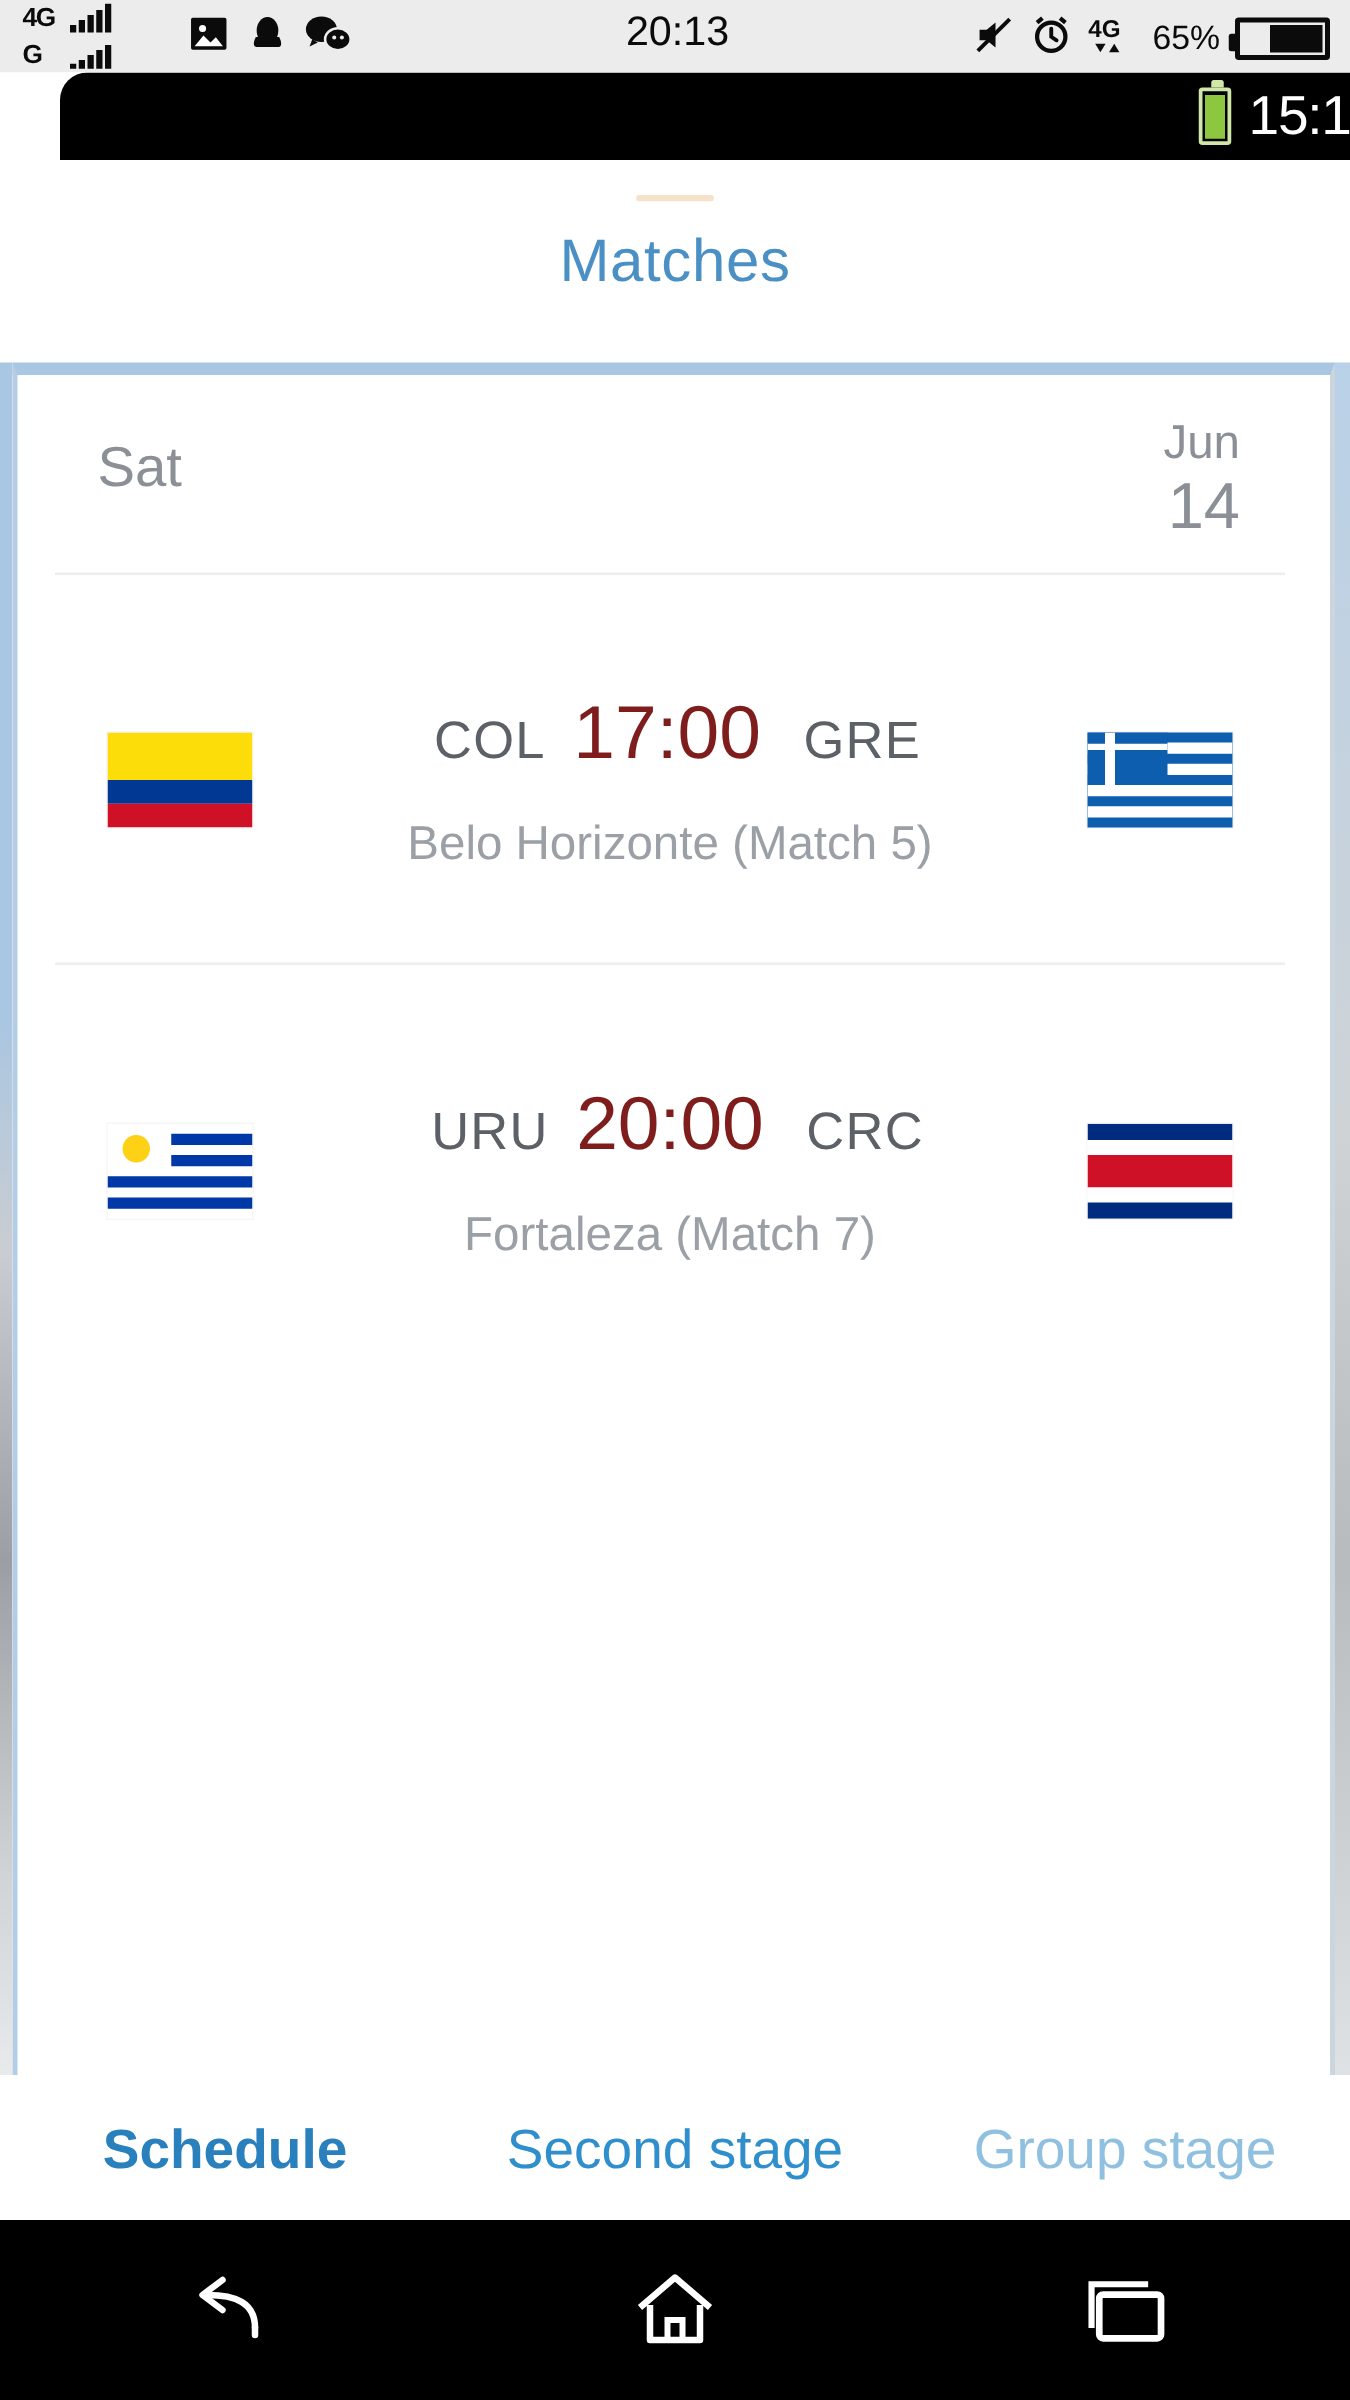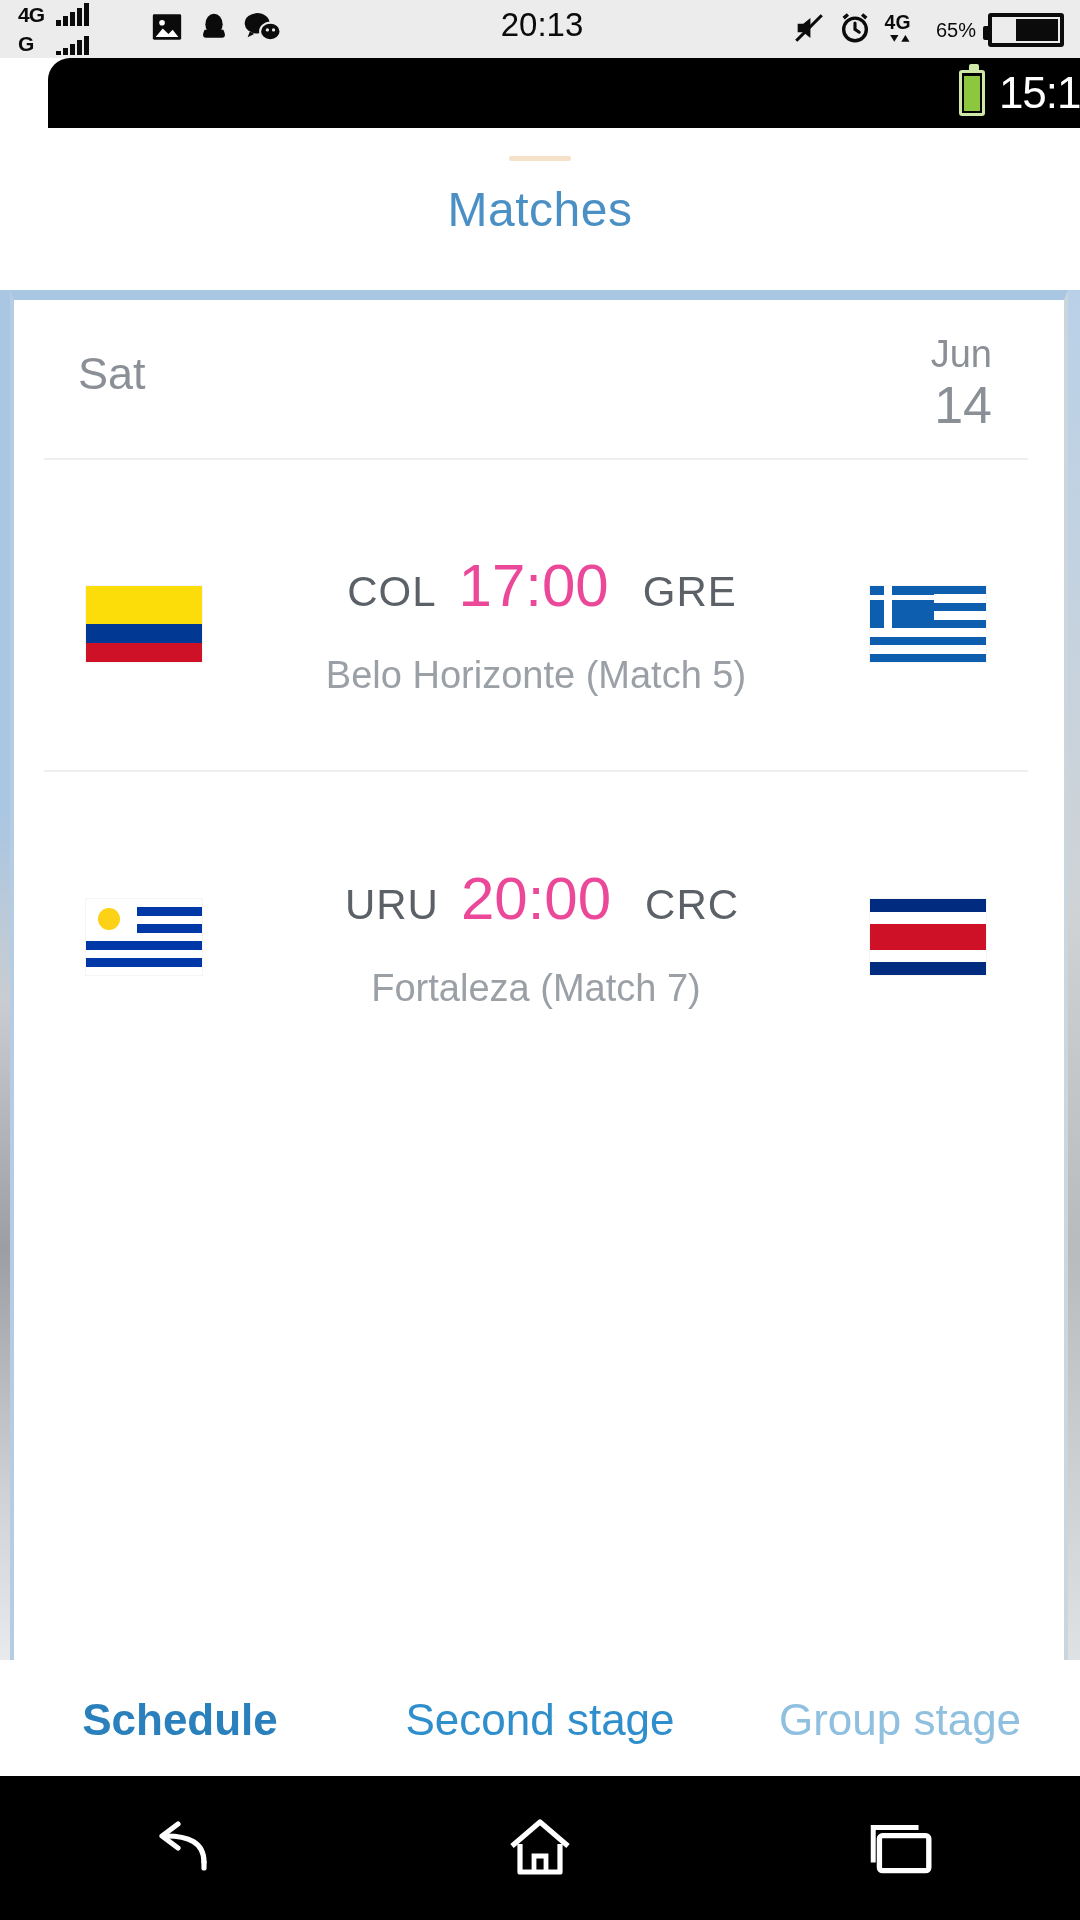--- a/index.html
+++ b/index.html
@@ -24,21 +24,21 @@
   .bars i:nth-child(3){height:14px;} .bars i:nth-child(4){height:18px;} .bars i:nth-child(5){height:23px;}
   .bars.weak i:nth-child(1){height:4px;} .bars.weak i:nth-child(2){height:7px;}
   .bars.weak i:nth-child(3){height:11px;} .bars.weak i:nth-child(4){height:15px;} .bars.weak i:nth-child(5){height:19px;}
 
   .os-icons { position:absolute; left:150px; top:10px; display:flex; gap:14px; align-items:center; }
   .os-clock {
     position:absolute; left:4px; right:0; top:6px; text-align:center;
     font-size:33px; letter-spacing:0px; font-weight:400;
   }
   .os-right { position:absolute; right:16px; top:10px; display:flex; align-items:center; gap:12px; }
-  .os-pct { font-size:20px; }
+  .os-pct { font-size:27px; }
 
   .batt-outer {
     width:76px; height:34px; border:4px solid #0b0b0b; border-radius:3px;
     position:relative; display:flex; align-items:center;
   }
   .batt-outer:before {
     content:""; position:absolute; left:-9px; top:9px; width:5px; height:14px;
     background:#0b0b0b; border-radius:2px 0 0 2px;
   }
   .batt-fill { position:absolute; right:2px; top:2px; bottom:2px; width:42px; background:#0b0b0b; }
@@ -120,21 +120,21 @@
     display:flex; align-items:center;
   }
   .match-row:last-child { border-bottom:none; }
   .flag-cell { width:200px; display:flex; align-items:center; justify-content:center; padding-top:18px;}
   .center-cell { flex:1; text-align:center; padding-top:18px; }
   .score-line {
     display:flex; align-items:baseline; justify-content:center; gap:22px;
     color:#4a4f54;
   }
   .team-code { font-size:42px; letter-spacing:1px; color:#5b6167;margin-left:12px; }
-  .kick-time { font-size:60px; font-weight:500; color:#ec4899; letter-spacing:0px; }
+  .kick-time { font-size:60px; font-weight:500; color:#7f1d1d; letter-spacing:0px; }
   .venue { margin-top:34px; font-size:38px; color:#9aa0a6; }
 
   
   .flag { width:116px; height:76px; position:relative; overflow:hidden; box-shadow:0 0 0 1px rgba(0,0,0,.04); }
   
   .flag-col i:nth-child(1){position:absolute;left:0;right:0;top:0;height:50%;background:#FCDD09;}
   .flag-col i:nth-child(2){position:absolute;left:0;right:0;top:50%;height:25%;background:#003893;}
   .flag-col i:nth-child(3){position:absolute;left:0;right:0;top:75%;height:25%;background:#CE1126;}
   
   .flag-gre { background:#0D5EAF; }

